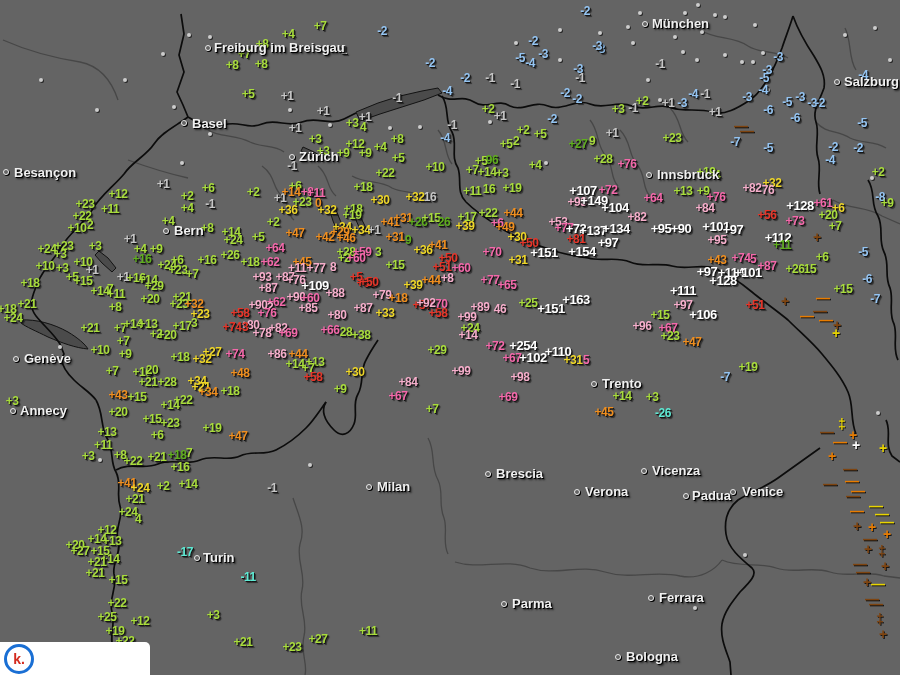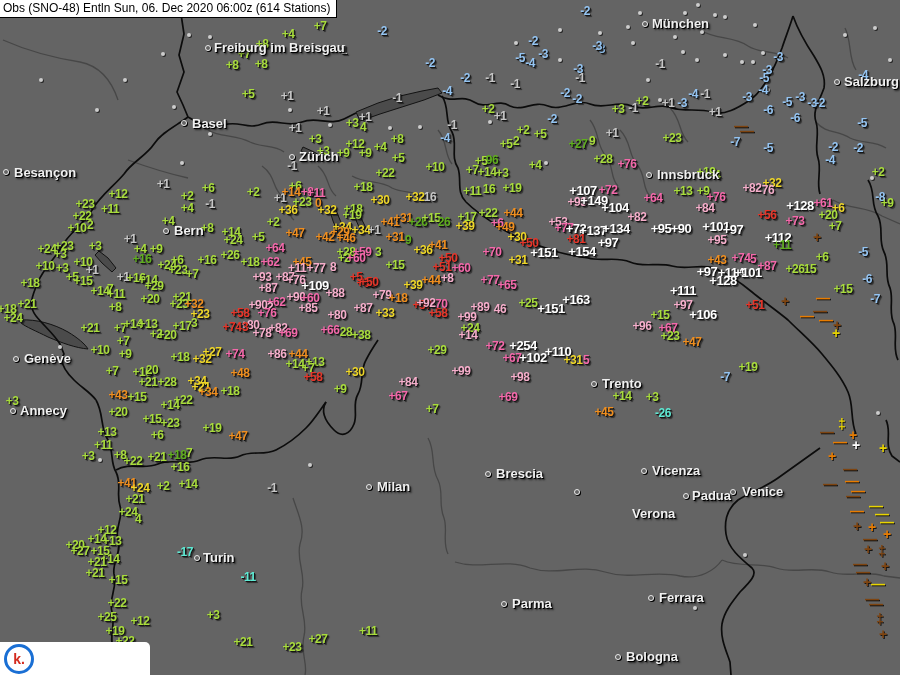--- a/index.html
+++ b/index.html
@@ -626,41 +626,38 @@
       <span class="city" style="left: 24px; top: 351px;">Genève</span>
       <span class="cmarker" style="left: 13px; top: 411px;"></span>
       <span class="city" style="left: 20px; top: 403px;">Annecy</span>
       <span class="cmarker" style="left: 197px; top: 558px;"></span>
       <span class="city" style="left: 203px; top: 550px;">Turin</span>
       <span class="cmarker" style="left: 369px; top: 487px;"></span>
       <span class="city" style="left: 377px; top: 479px;">Milan</span>
       <span class="cmarker" style="left: 488px; top: 474px;"></span>
       <span class="city" style="left: 496px; top: 466px;">Brescia</span>
       <span class="cmarker" style="left: 577px; top: 492px;"></span>
-      <span class="city" style="left: 585px; top: 506px; margin-left: 47px;">Verona</span>
+      <span class="city" style="left: 585px; top: 484px;">Verona</span>
       <span class="cmarker" style="left: 644px; top: 471px;"></span>
       <span class="city" style="left: 652px; top: 463px;">Vicenza</span>
       <span class="cmarker" style="left: 686px; top: 496px;"></span>
       <span class="city" style="left: 692px; top: 488px;">Padua</span>
       <span class="cmarker" style="left: 733px; top: 492px;"></span>
       <span class="city" style="left: 742px; top: 484px;">Venice</span>
       <span class="cmarker" style="left: 594px; top: 384px;"></span>
       <span class="city" style="left: 602px; top: 376px;">Trento</span>
       <span class="cmarker" style="left: 649px; top: 175px;"></span>
       <span class="city" style="left: 657px; top: 167px;">Innsbruck</span>
       <span class="cmarker" style="left: 504px; top: 604px;"></span>
       <span class="city" style="left: 512px; top: 596px;">Parma</span>
       <span class="cmarker" style="left: 651px; top: 598px;"></span>
       <span class="city" style="left: 659px; top: 590px;">Ferrara</span>
       <span class="cmarker" style="left: 618px; top: 657px;"></span>
       <span class="city" style="left: 626px; top: 649px;">Bologna</span>
     </div>
 
-  <div id="titlebar">
-    <span>Obs (SNO-48) Entln Sun, 06. Dec 2020 06:00z (614 Stations)</span>
-  </div>
 
   <div id="logo">
     <div class="kcirc">
       <span class="kk">k.</span>
     </div>
   </div>
 </div>
 
 </body></html>

